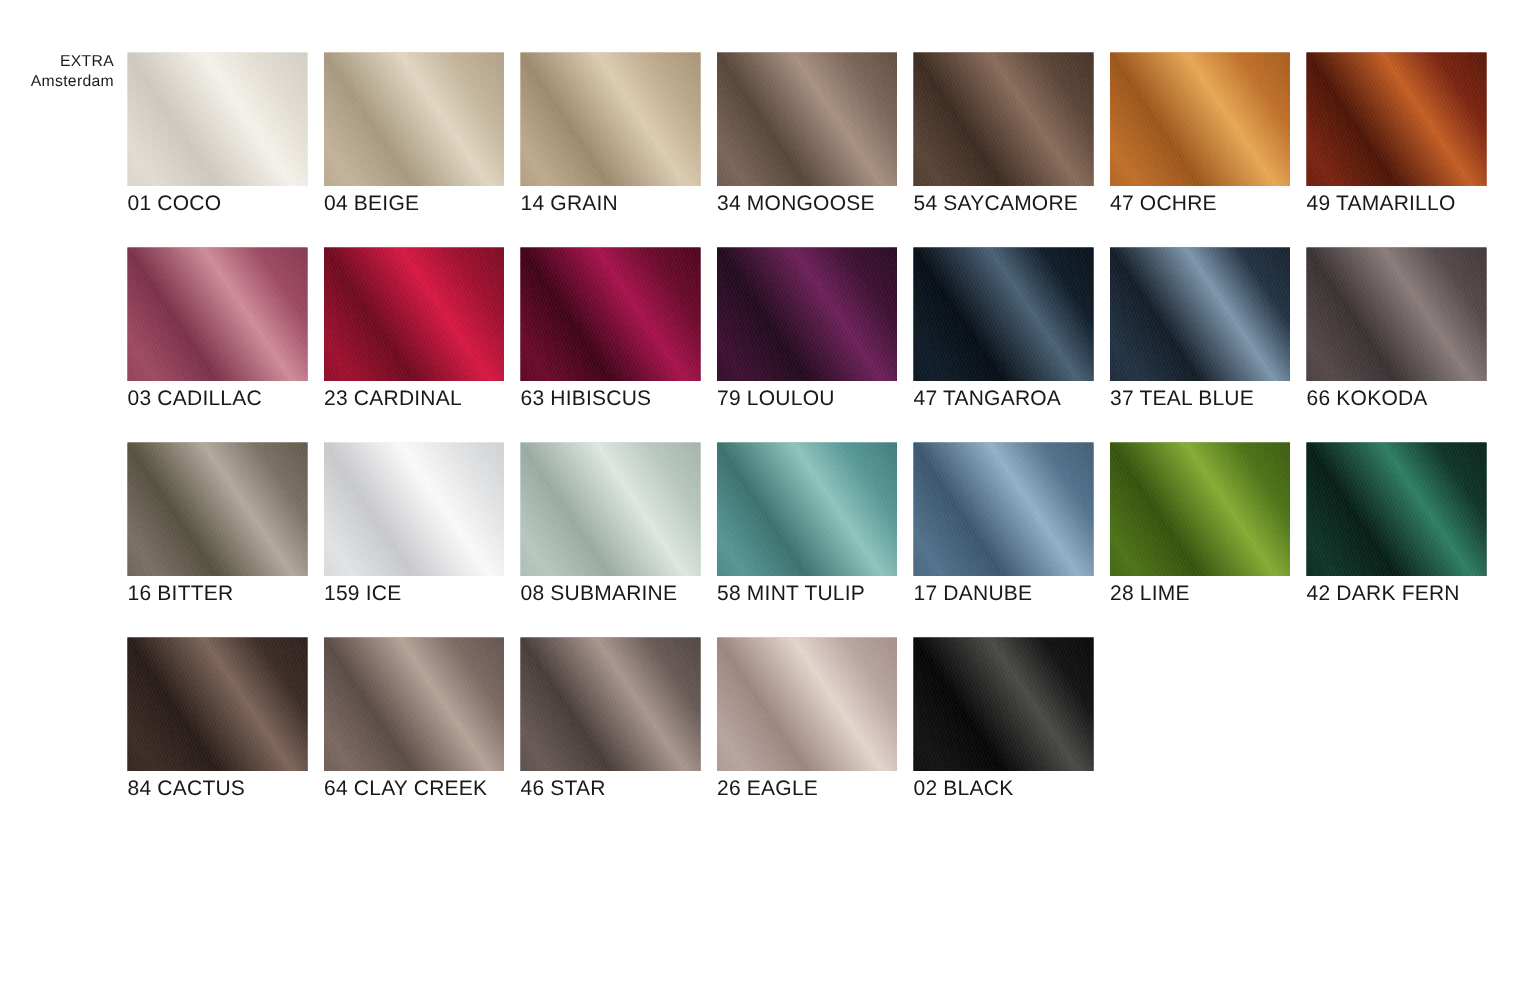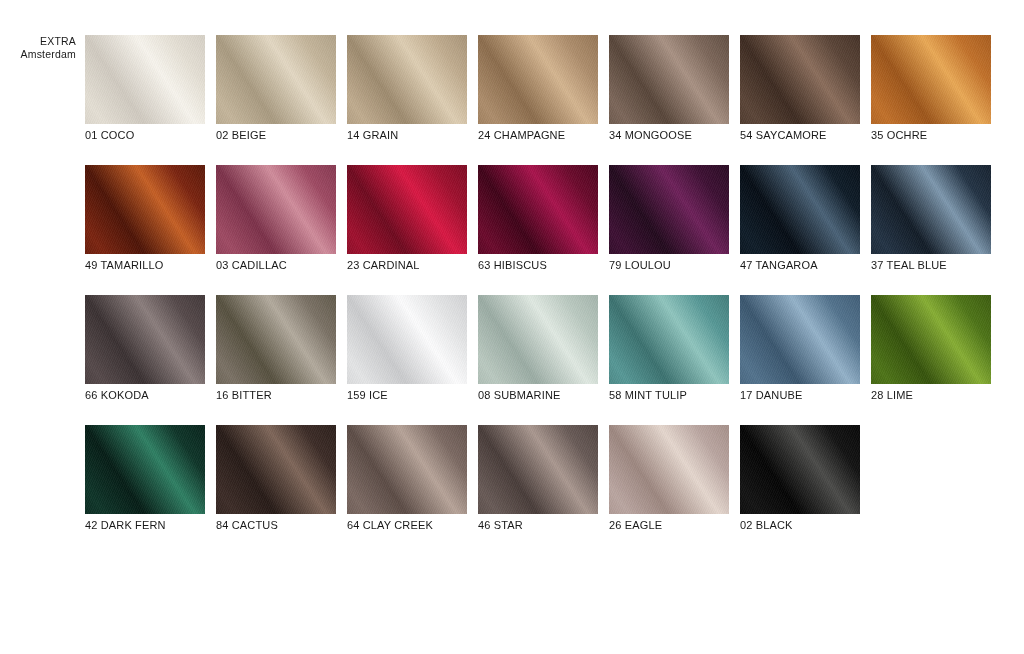--- a/index.html
+++ b/index.html
@@ -69,21 +69,21 @@
     background-image:
       repeating-linear-gradient(115deg,
         rgba(255,255,255,0.35) 0px,
         rgba(255,255,255,0.35) 1px,
         rgba(0,0,0,0.18) 1px,
         rgba(0,0,0,0.18) 2px);
     pointer-events: none;
   }
   .label {
     margin-top: 6px;
-    font-size: 11px;
+    font-size: 14px;
     line-height: 11px;
     color: #191919;
     letter-spacing: 0.15px;
     white-space: nowrap;
   }
 </style>
 </head>
 <body>
 
 <div id="page">
@@ -99,56 +99,49 @@
           <div class="sheen" style="background: linear-gradient(56deg, rgb(207, 201, 191) 0%, rgb(227, 222, 211) 22%, rgb(207, 201, 191) 38%, rgb(246, 243, 236) 58%, rgb(227, 222, 211) 72%, rgb(207, 201, 191) 92%, rgb(207, 201, 191) 100%);"></div>
           <div class="grain"></div>
         </div>
         <div class="label">01 COCO</div>
       </div>
       <div class="cell">
         <div class="swatch" style="background: rgb(195, 180, 154);">
           <div class="sheen" style="background: linear-gradient(56deg, rgb(168, 154, 128) 0%, rgb(195, 180, 154) 22%, rgb(168, 154, 128) 38%, rgb(226, 215, 194) 58%, rgb(195, 180, 154) 72%, rgb(168, 154, 128) 92%, rgb(168, 154, 128) 100%);"></div>
           <div class="grain"></div>
         </div>
-        <div class="label">02 BEIGE</div>
+        <div class="label">04 BEIGE</div>
       </div>
       <div class="cell">
         <div class="swatch" style="background: rgb(191, 171, 142);">
           <div class="sheen" style="background: linear-gradient(56deg, rgb(157, 138, 110) 0%, rgb(191, 171, 142) 22%, rgb(157, 138, 110) 38%, rgb(221, 205, 178) 58%, rgb(191, 171, 142) 72%, rgb(157, 138, 110) 92%, rgb(157, 138, 110) 100%);"></div>
           <div class="grain"></div>
         </div>
         <div class="label">14 GRAIN</div>
       </div>
       <div class="cell">
-        <div class="swatch" style="background: rgb(172, 140, 107);">
-          <div class="sheen" style="background: linear-gradient(56deg, rgb(139, 108, 76) 0%, rgb(172, 140, 107) 22%, rgb(139, 108, 76) 38%, rgb(211, 180, 143) 58%, rgb(172, 140, 107) 72%, rgb(139, 108, 76) 92%, rgb(139, 108, 76) 100%);"></div>
-          <div class="grain"></div>
-        </div>
-        <div class="label">24 CHAMPAGNE</div>
-      </div>
-      <div class="cell">
         <div class="swatch" style="background: rgb(123, 102, 89);">
           <div class="sheen" style="background: linear-gradient(56deg, rgb(87, 69, 57) 0%, rgb(123, 102, 89) 22%, rgb(87, 69, 57) 38%, rgb(168, 145, 131) 58%, rgb(123, 102, 89) 72%, rgb(87, 69, 57) 92%, rgb(87, 69, 57) 100%);"></div>
           <div class="grain"></div>
         </div>
         <div class="label">34 MONGOOSE</div>
       </div>
       <div class="cell">
         <div class="swatch" style="background: rgb(90, 68, 55);">
           <div class="sheen" style="background: linear-gradient(56deg, rgb(61, 43, 33) 0%, rgb(90, 68, 55) 22%, rgb(61, 43, 33) 38%, rgb(138, 109, 91) 58%, rgb(90, 68, 55) 72%, rgb(61, 43, 33) 92%, rgb(61, 43, 33) 100%);"></div>
           <div class="grain"></div>
         </div>
         <div class="label">54 SAYCAMORE</div>
       </div>
       <div class="cell">
         <div class="swatch" style="background: rgb(192, 112, 42);">
           <div class="sheen" style="background: linear-gradient(56deg, rgb(156, 85, 26) 0%, rgb(192, 112, 42) 22%, rgb(156, 85, 26) 38%, rgb(232, 168, 85) 58%, rgb(192, 112, 42) 72%, rgb(156, 85, 26) 92%, rgb(156, 85, 26) 100%);"></div>
           <div class="grain"></div>
         </div>
-        <div class="label">35 OCHRE</div>
+        <div class="label">47 OCHRE</div>
       </div>
       <div class="cell">
         <div class="swatch" style="background: rgb(122, 36, 16);">
           <div class="sheen" style="background: linear-gradient(56deg, rgb(77, 20, 7) 0%, rgb(122, 36, 16) 22%, rgb(77, 20, 7) 38%, rgb(196, 95, 37) 58%, rgb(122, 36, 16) 72%, rgb(77, 20, 7) 92%, rgb(77, 20, 7) 100%);"></div>
           <div class="grain"></div>
         </div>
         <div class="label">49 TAMARILLO</div>
       </div>
       <div class="cell">
         <div class="swatch" style="background: rgb(158, 74, 99);">

